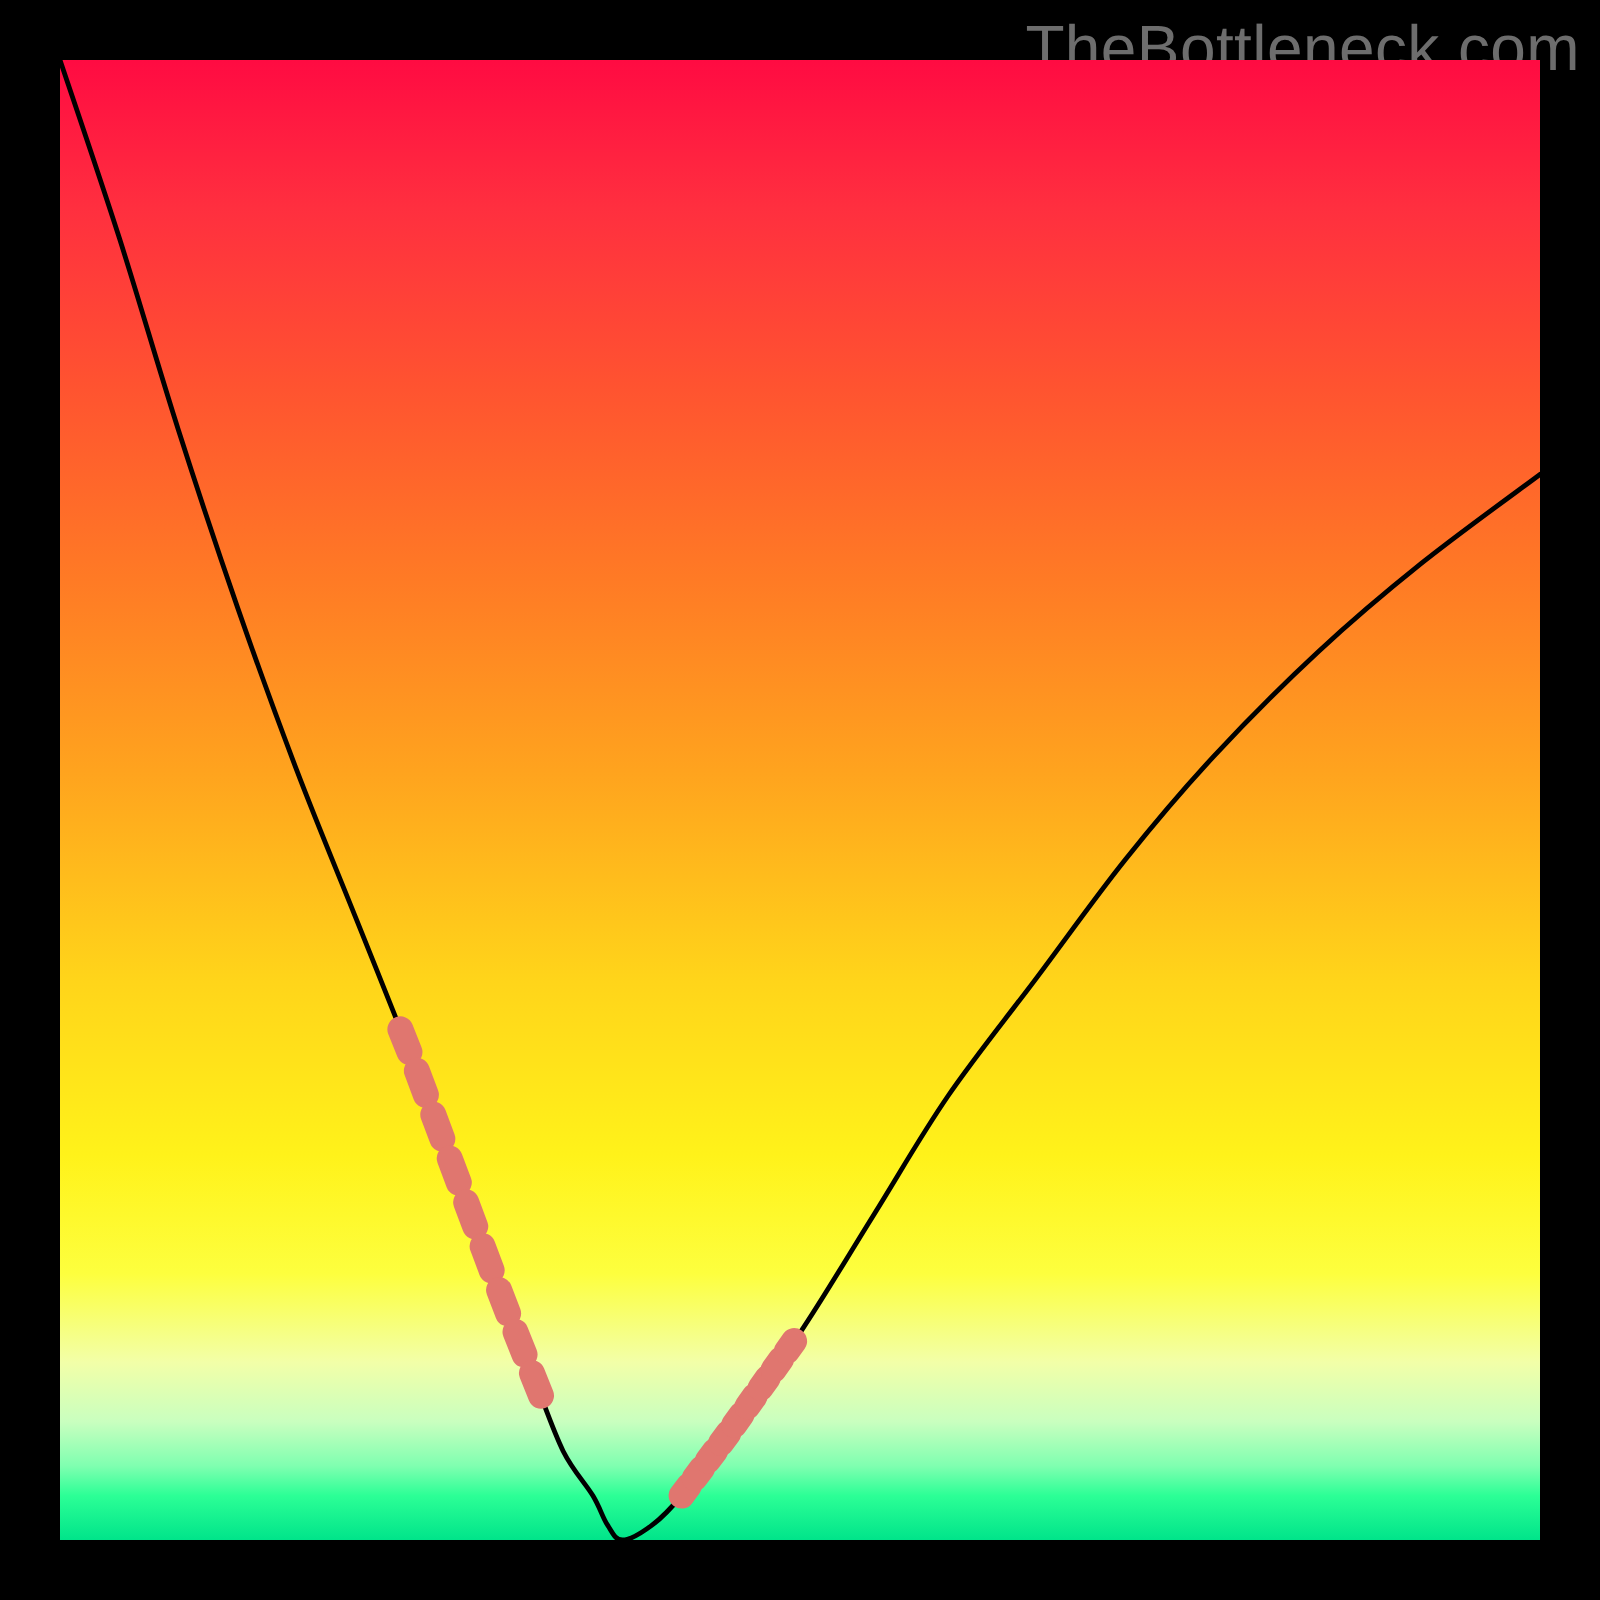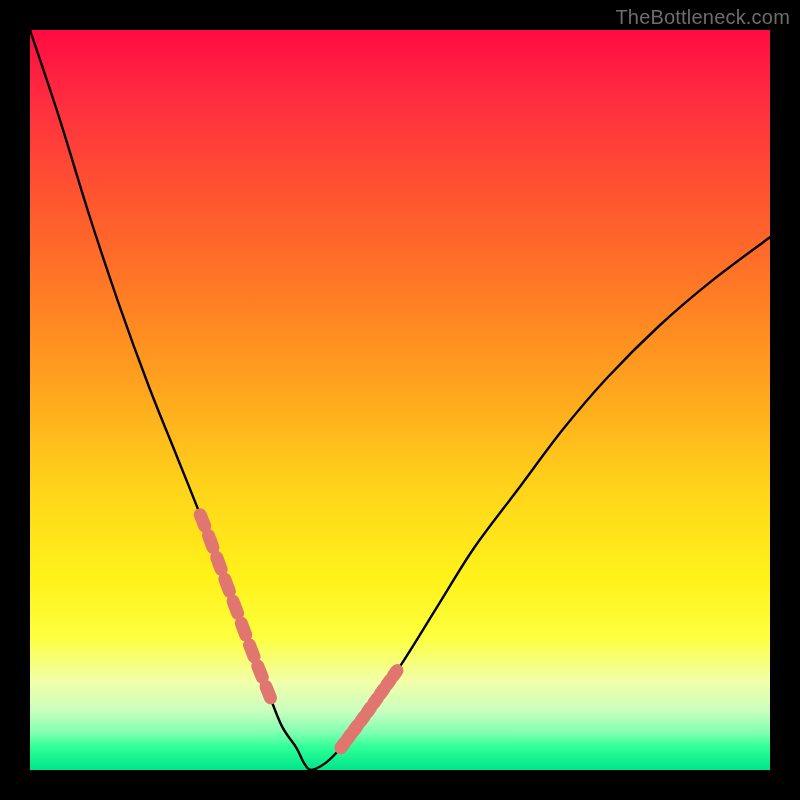--- a/index.html
+++ b/index.html
@@ -46,21 +46,21 @@
     left: 0;
     top: 0;
     width: 740px;
     height: 740px;
   }
   .watermark {
     position: absolute;
     top: 6px;
     right: 10px;
     color: #6d6d6d;
-    font-size: 20px;
+    font-size: 32px;
     font-weight: 500;
     letter-spacing: 0.2px;
     user-select: none;
   }
 </style>
 </head>
 <body>
 
 <div class="frame">
   <div class="watermark">TheBottleneck.com</div>

